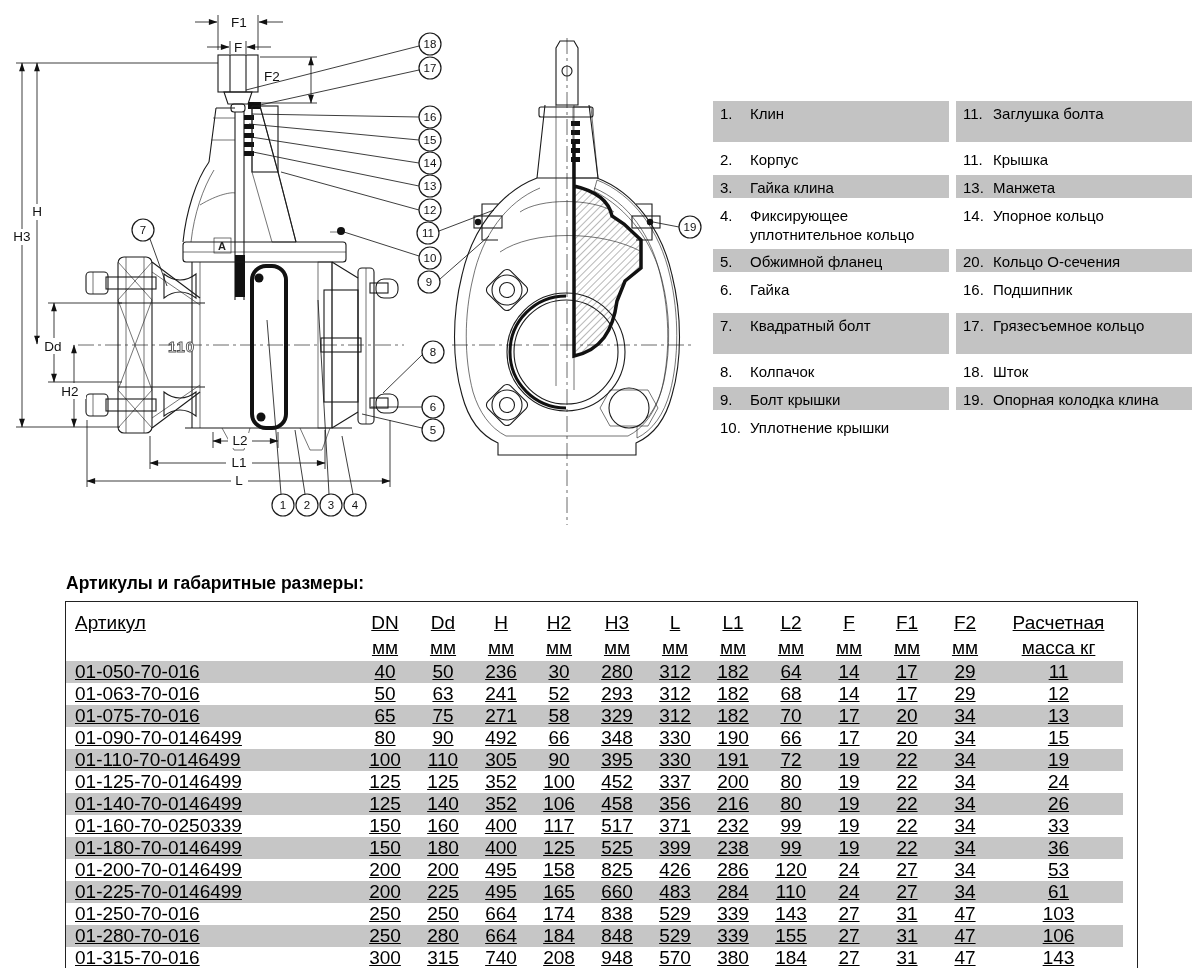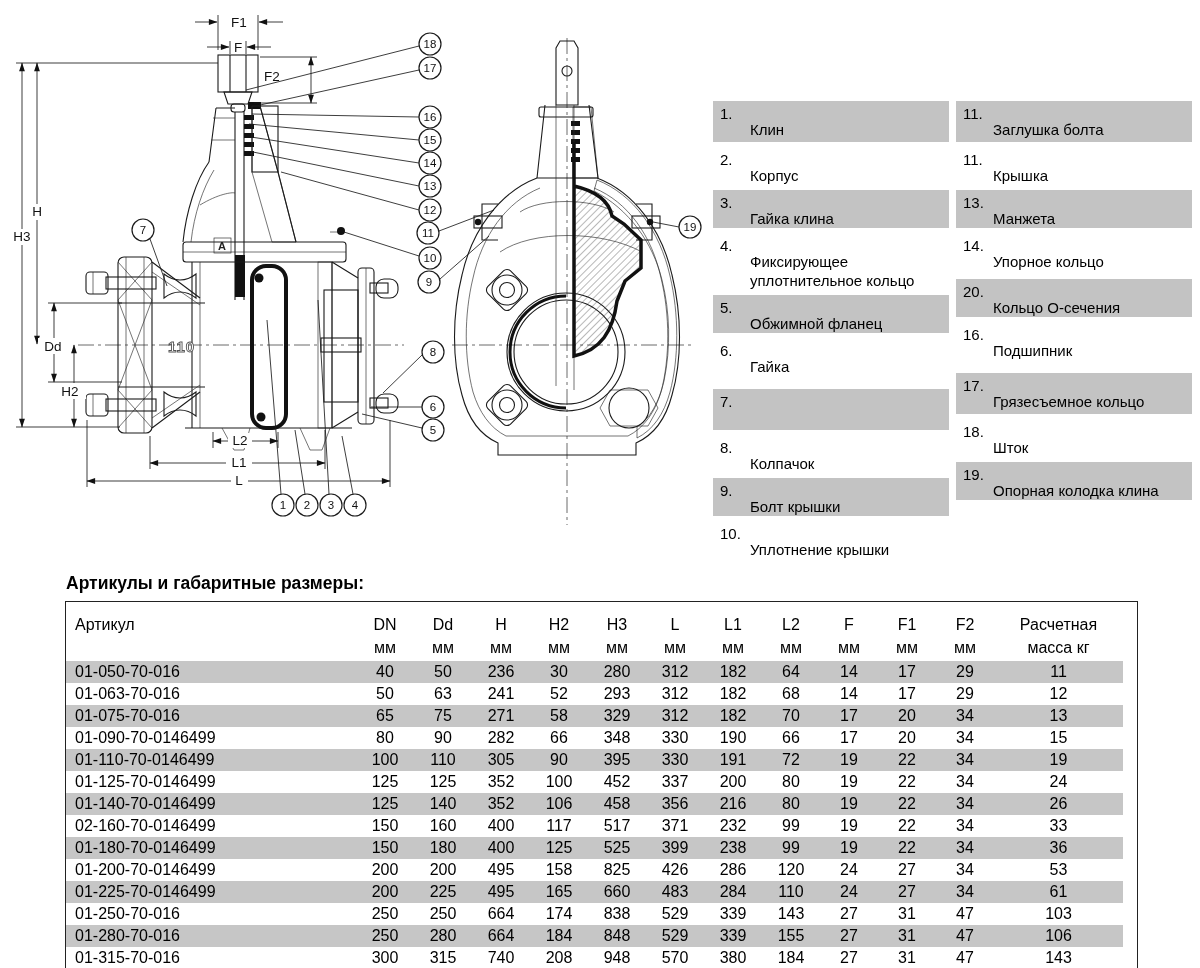--- a/index.html
+++ b/index.html
@@ -22,27 +22,27 @@
   
   .legend{position:absolute;left:713px;top:101px;width:479px;display:flex;gap:7px;
           font-size:15px;line-height:19px;}
   .lgcol{width:236px;}
   .lgrow{display:flex;box-sizing:border-box;min-height:23px;margin-bottom:5px;
          padding:3px 6px 0 7px;background:#fff;}
   .lgrow:nth-child(odd){background:#c3c3c3;}
   .lgrow:nth-child(1),.lgrow:nth-child(4),.lgrow:nth-child(7){min-height:41px;}
   .lgrow:nth-child(7){margin-top:13px;}
   .lgnum{display:inline-block;width:30px;flex:0 0 30px;}
-  .lglabel{flex:1;margin-top:16px;}
+  .lglabel{flex:1;}
 
   
   .dims-section{position:absolute;left:65px;top:540px;width:1073px;margin-top:33px;}
   .dims-title{font-size:17.5px;font-weight:bold;margin:0 0 7px 1px;}
   .tablebox{border:1.6px solid #222;padding-bottom:6px;background:#fff;}
-  table{border-collapse:collapse;width:100%;table-layout:fixed;font-size:16px;}
+  table{border-collapse:collapse;width:100%;table-layout:fixed;font-size:19px;text-decoration:underline;}
   th{font-weight:400;padding:0;}
   thead tr:first-child th{padding-top:9px;height:23px;vertical-align:bottom;}
   thead tr:last-child th{height:27px;vertical-align:middle;}
   tbody td{height:22px;padding:0;}
   .c{text-align:center;}
   .first{text-align:left;padding-left:9px;}
   tbody tr:nth-child(odd) td:not(.sp){background:#c6c6c6;}
   .table-shadow{height:6px;background:#8d8d8d;margin:0 -14px 0 -3px;}
 </style>
 </head>
@@ -365,20 +365,21 @@
         <div class="lgrow">
           <span class="lgnum">5.</span>
           <span class="lglabel">Обжимной фланец</span>
         </div>
         <div class="lgrow">
           <span class="lgnum">6.</span>
           <span class="lglabel">Гайка</span>
         </div>
         <div class="lgrow">
           <span class="lgnum">7.</span>
+          <span class="lglabel">Квадратный болт</span>
         </div>
         <div class="lgrow">
           <span class="lgnum">8.</span>
           <span class="lglabel">Колпачок</span>
         </div>
         <div class="lgrow">
           <span class="lgnum">9.</span>
           <span class="lglabel">Болт крышки</span>
         </div>
         <div class="lgrow">
@@ -526,21 +527,21 @@
               <td class="c">17</td>
               <td class="c">20</td>
               <td class="c">34</td>
               <td class="c">13</td>
               <td class="sp"></td>
             </tr>
             <tr>
               <td class="first">01-090-70-0146499</td>
               <td class="c">80</td>
               <td class="c">90</td>
-              <td class="c">282</td>
+              <td class="c">492</td>
               <td class="c">66</td>
               <td class="c">348</td>
               <td class="c">330</td>
               <td class="c">190</td>
               <td class="c">66</td>
               <td class="c">17</td>
               <td class="c">20</td>
               <td class="c">34</td>
               <td class="c">15</td>
               <td class="sp"></td>
@@ -587,21 +588,21 @@
               <td class="c">356</td>
               <td class="c">216</td>
               <td class="c">80</td>
               <td class="c">19</td>
               <td class="c">22</td>
               <td class="c">34</td>
               <td class="c">26</td>
               <td class="sp"></td>
             </tr>
             <tr>
-              <td class="first">02-160-70-0146499</td>
+              <td class="first">01-160-70-0250339</td>
               <td class="c">150</td>
               <td class="c">160</td>
               <td class="c">400</td>
               <td class="c">117</td>
               <td class="c">517</td>
               <td class="c">371</td>
               <td class="c">232</td>
               <td class="c">99</td>
               <td class="c">19</td>
               <td class="c">22</td>

